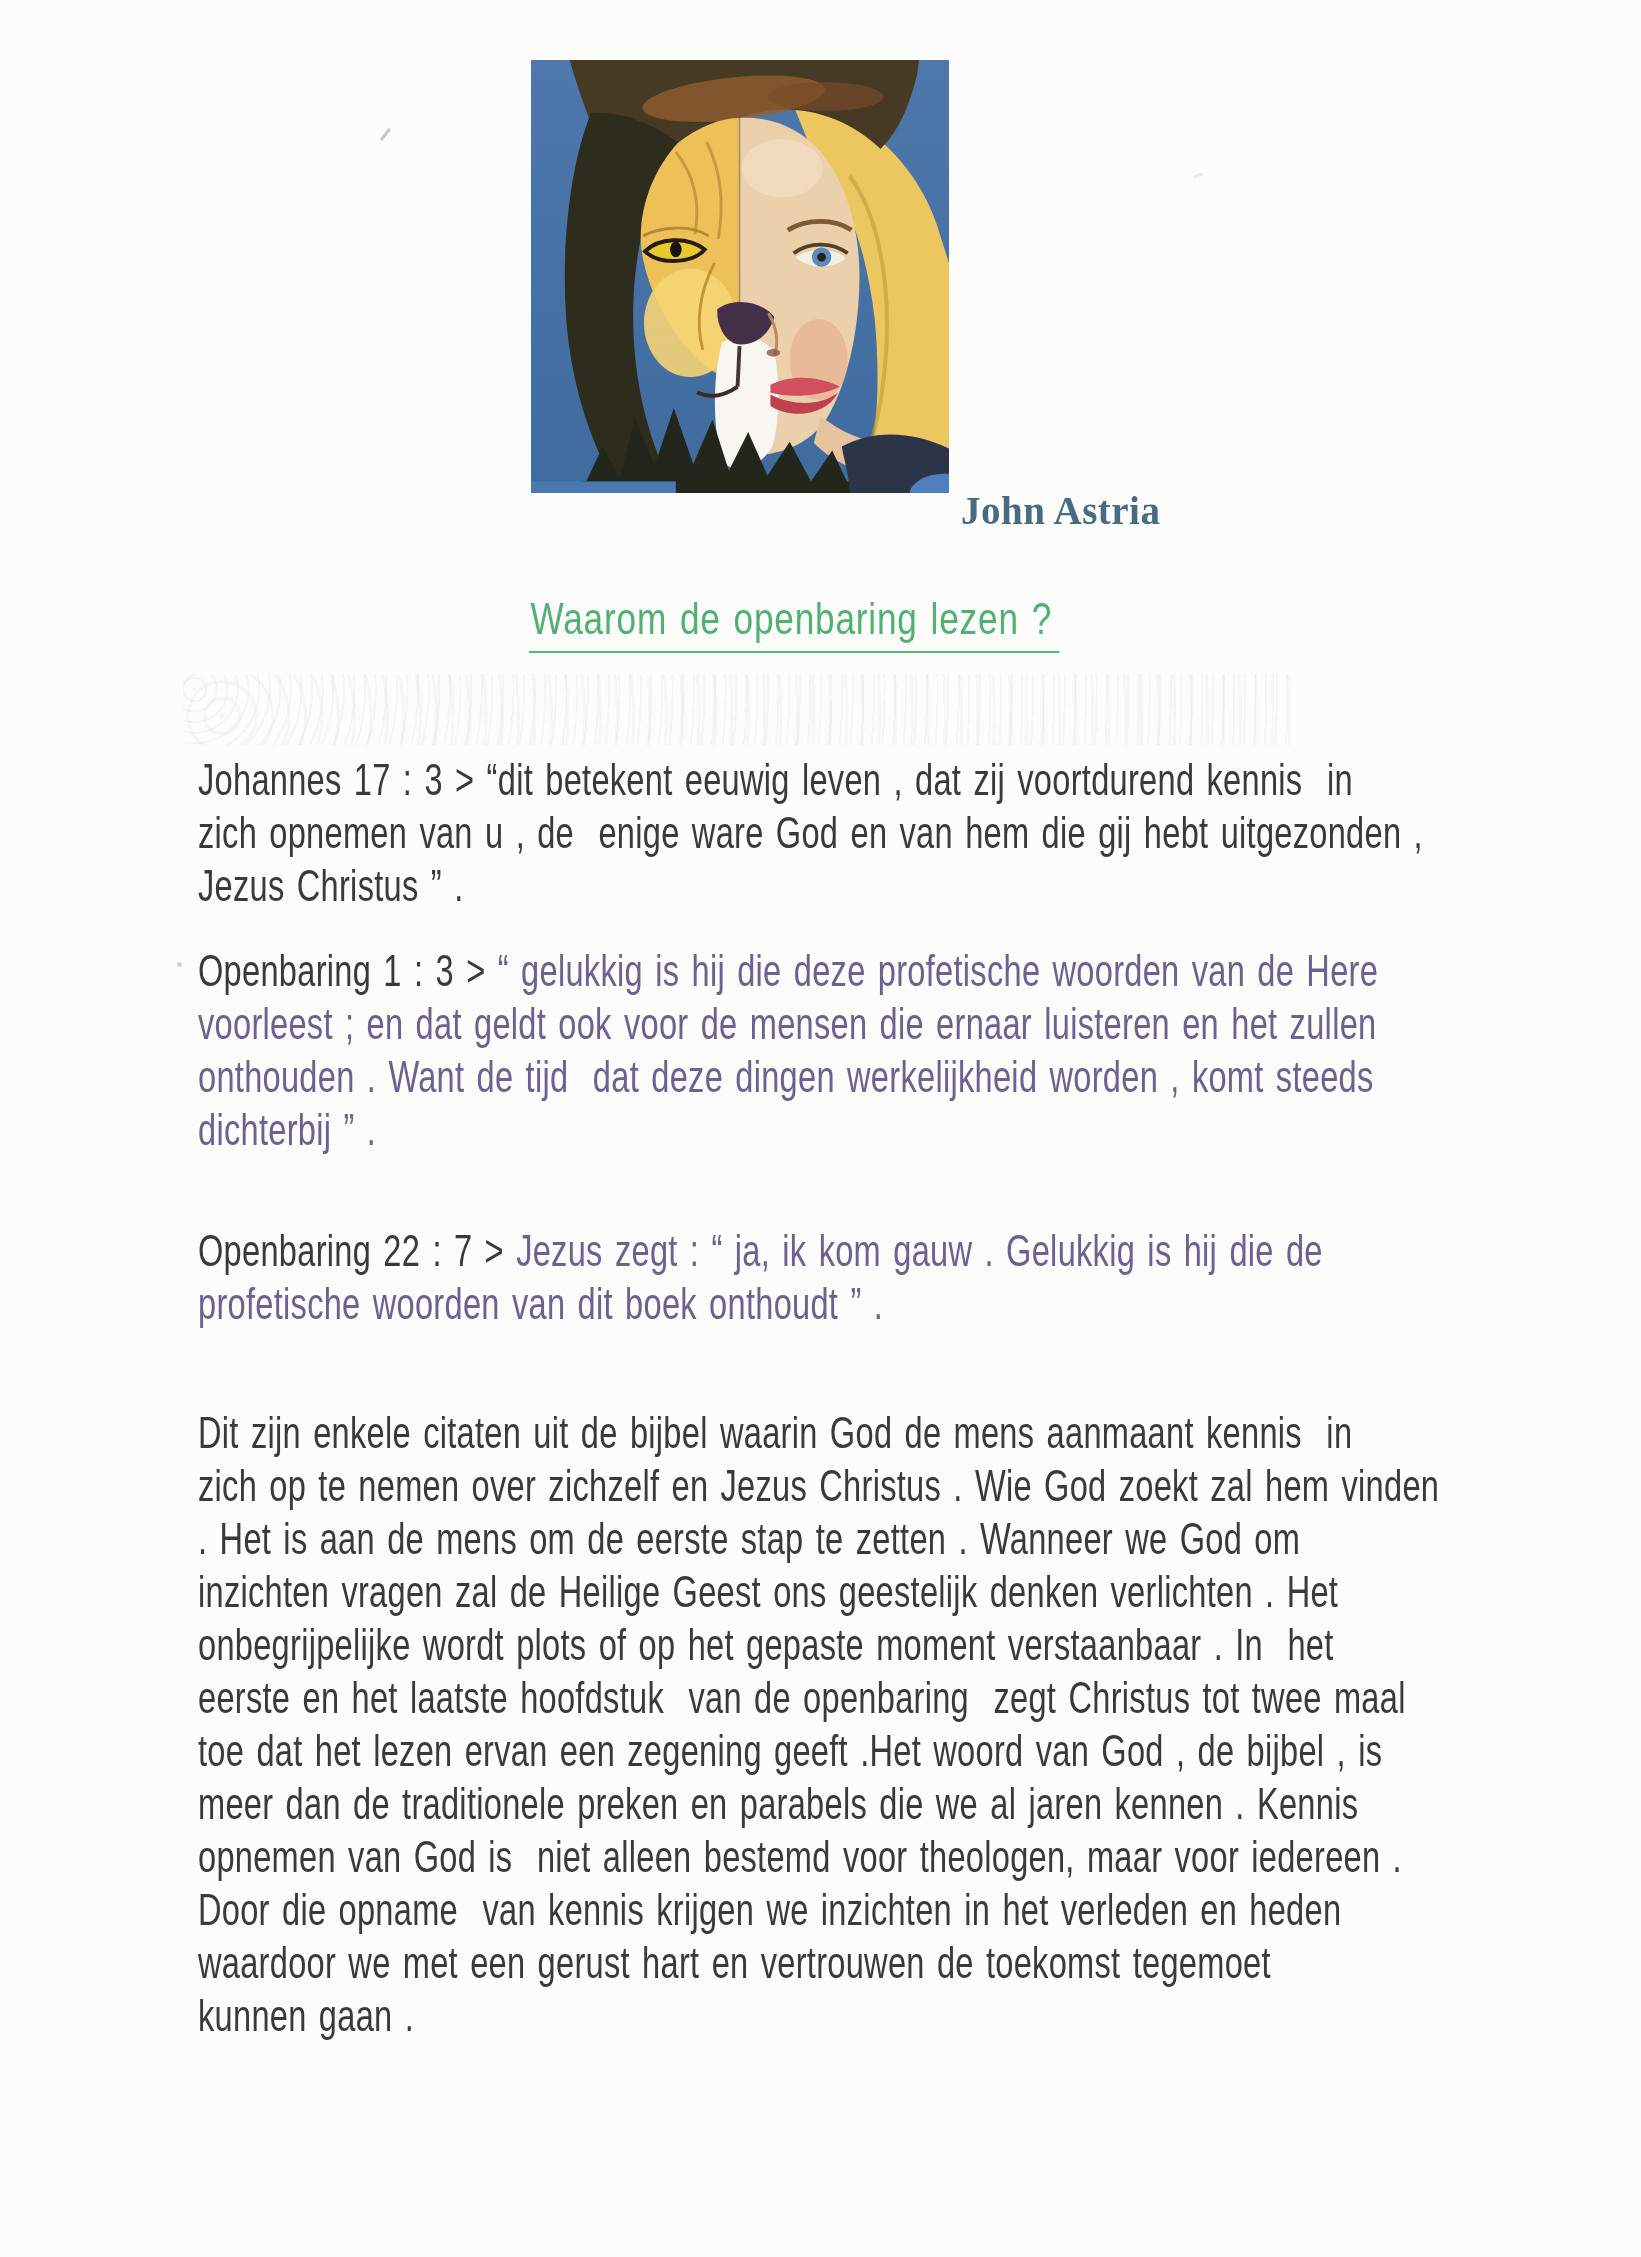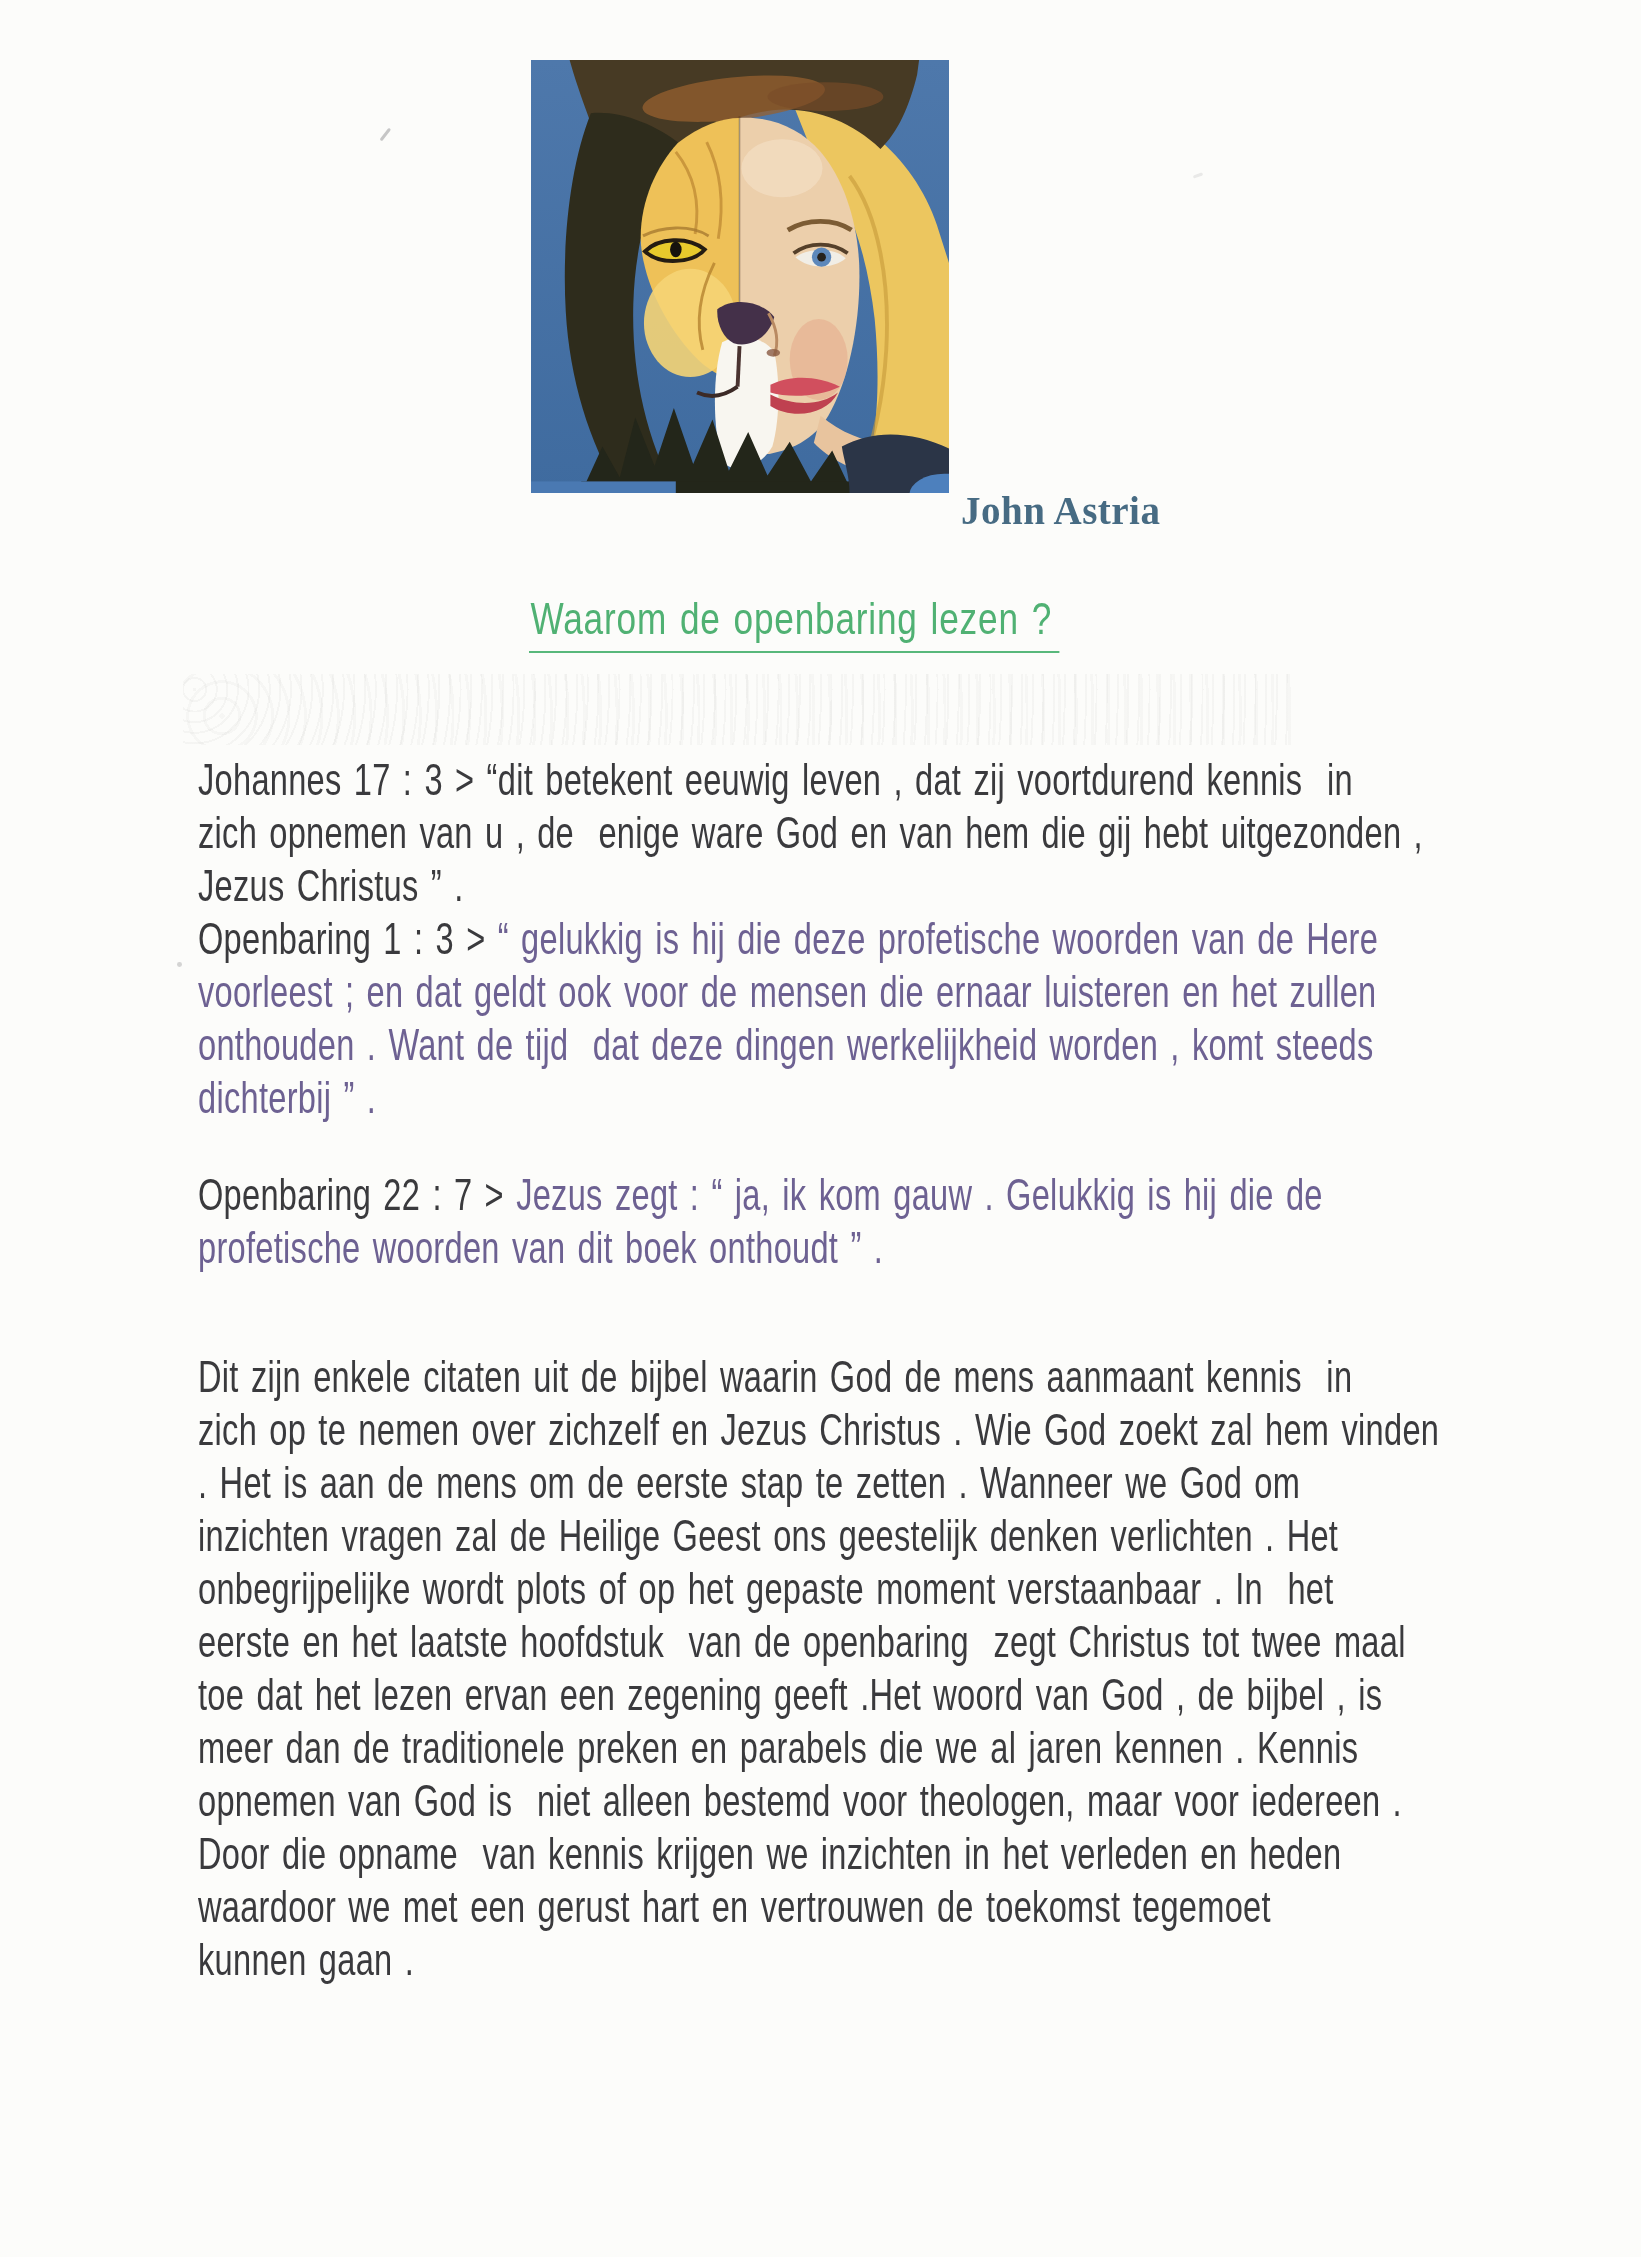--- a/index.html
+++ b/index.html
@@ -31,22 +31,22 @@
     font-size:44px;color:#50b173;
     white-space:pre;letter-spacing:1px;word-spacing:2.9px;
     transform:scaleX(.80);transform-origin:0 0;
     border-bottom:2.9px solid #58b87b;
     padding:0 9.7px 6.8px 1.9px;
   }
 
   
   .text-block{position:absolute;left:198px;top:753px;width:1352px}
   .paragraph{margin:0}
-  .p0{}
-  .p1{margin-bottom:44px}
+  .p0{margin-bottom:32px}
+  .p1{margin-bottom:68px}
   .p2{margin-bottom:76px}
   .line{
     height:53px;line-height:53px;
     font-size:44px;letter-spacing:0.4px;word-spacing:3.9px;
     white-space:pre;
     transform:scaleX(.74);transform-origin:0 50%;
     color:#3a3a3d;
   }
   .seg{white-space:pre}
 

